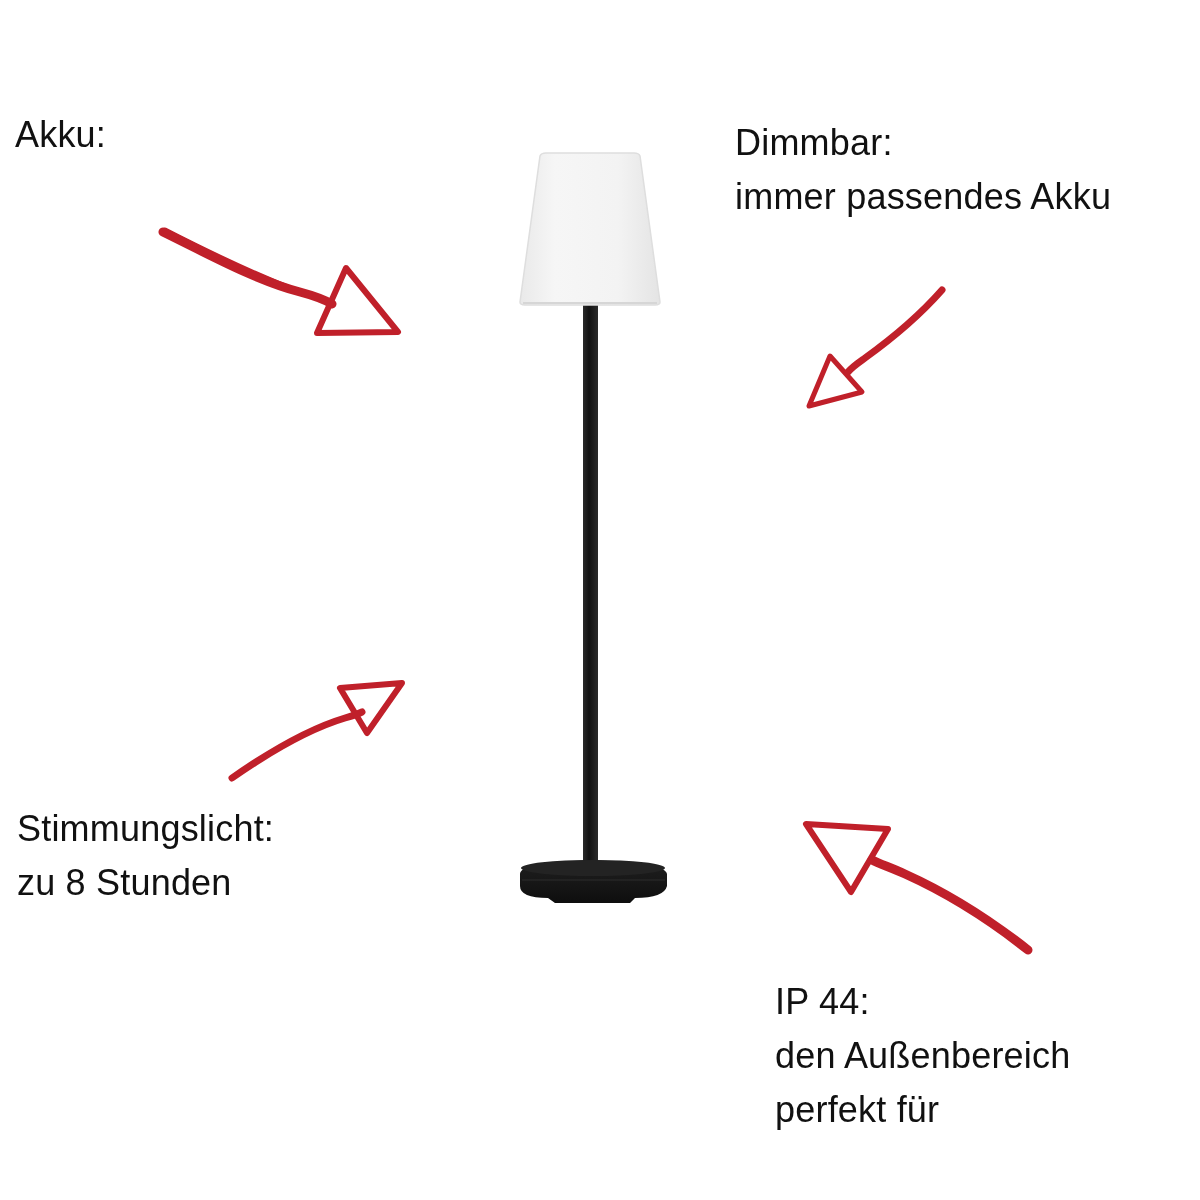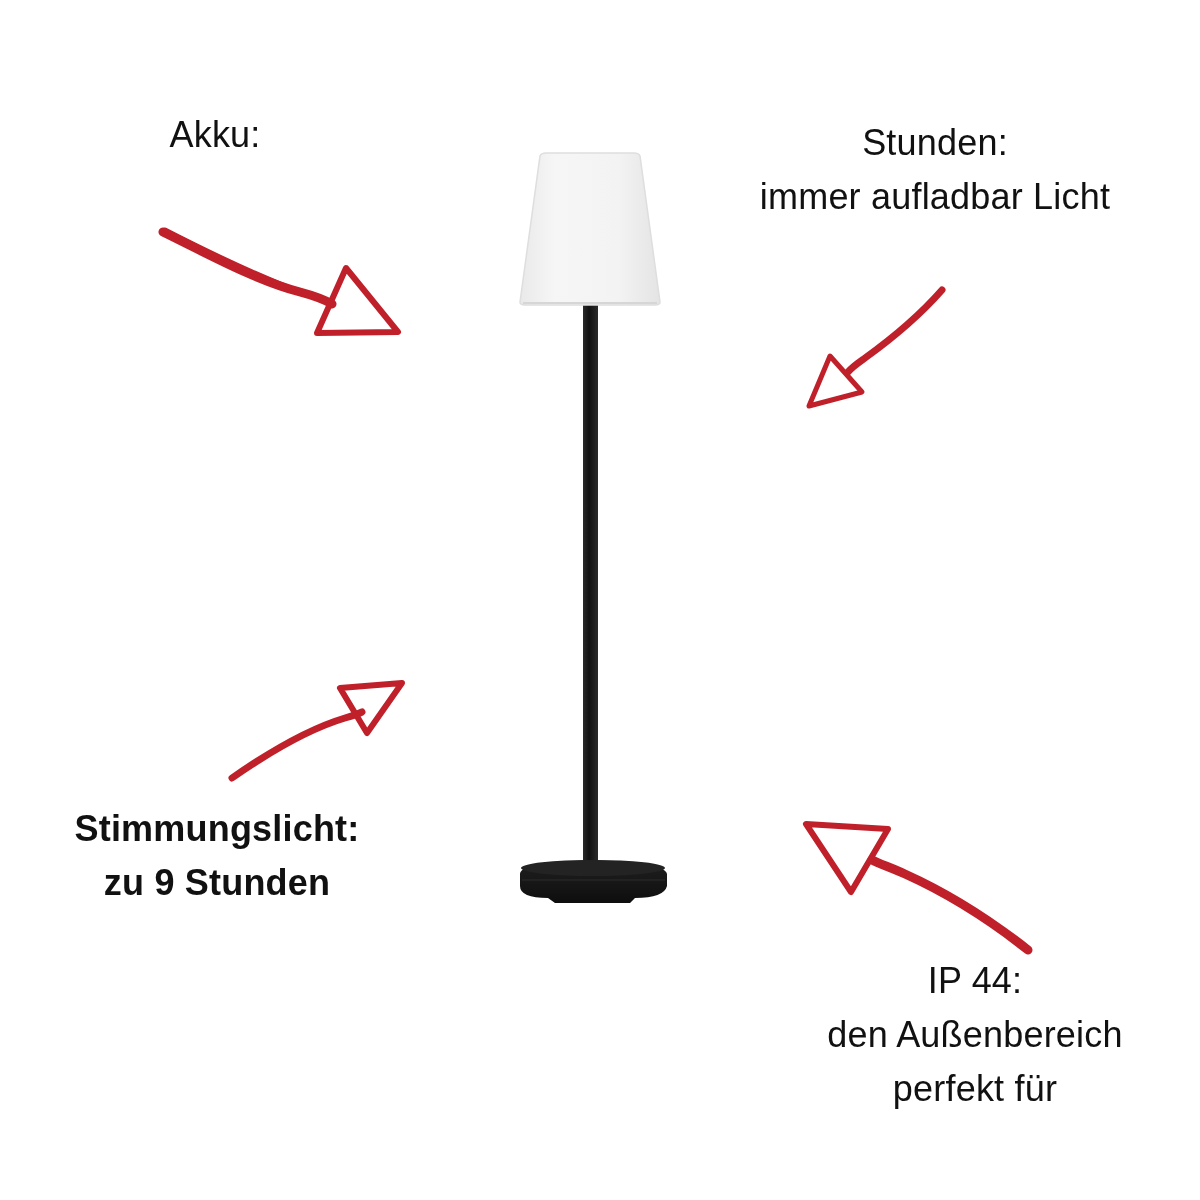--- a/index.html
+++ b/index.html
@@ -10,31 +10,31 @@
     body {
       width: 1200px;
       height: 1200px;
       position: relative;
       overflow: hidden;
       font-family: "Liberation Sans", sans-serif;
       color: #111111;
     }
     .label {
       position: absolute;
-      text-align: center;
+      text-align: left;
       font-size: 36px;
       line-height: 54px;
       letter-spacing: 0.2px;
       white-space: nowrap;
     }
     .label span { display: block; }
     #label-akku { left: 15px; width: 400px; top: 108px; }
     #label-dimm { left: 735px; width: 400px; top: 116px; }
-    #label-stim { left: 17px; width: 400px; top: 802px; font-weight: bold; }
-    #label-ip { left: 775px; width: 400px; top: 954px; }
+    #label-stim { left: 17px; width: 400px; top: 802px; }
+    #label-ip { left: 775px; width: 400px; top: 975px; }
 
     svg.stage {
       position: absolute;
       left: 0;
       top: 0;
       width: 1200px;
       height: 1200px;
     }
   </style>
 </head>
@@ -93,26 +93,26 @@
     <path d="M1028 950 C990 920 945 892 905 874 C892 868 880 864 872 860" stroke-width="9"></path>
     <path d="M806 824 L888 829 L851 892 Z" stroke-width="6"></path>
   </g>
 </svg>
 
 <div class="label" id="label-akku">
   <span>Akku:</span>
 </div>
 
 <div class="label" id="label-dimm">
-  <span>Stunden:</span>
-  <span>immer aufladbar Licht</span>
+  <span>Dimmbar:</span>
+  <span>immer passendes Akku</span>
 </div>
 
 <div class="label" id="label-stim">
   <span>Stimmungslicht:</span>
-  <span>zu 9 Stunden</span>
+  <span>zu 8 Stunden</span>
 </div>
 
 <div class="label" id="label-ip">
   <span>IP 44:</span>
   <span>den Außenbereich</span>
   <span>perfekt für</span>
 </div>
 
 </body></html>

